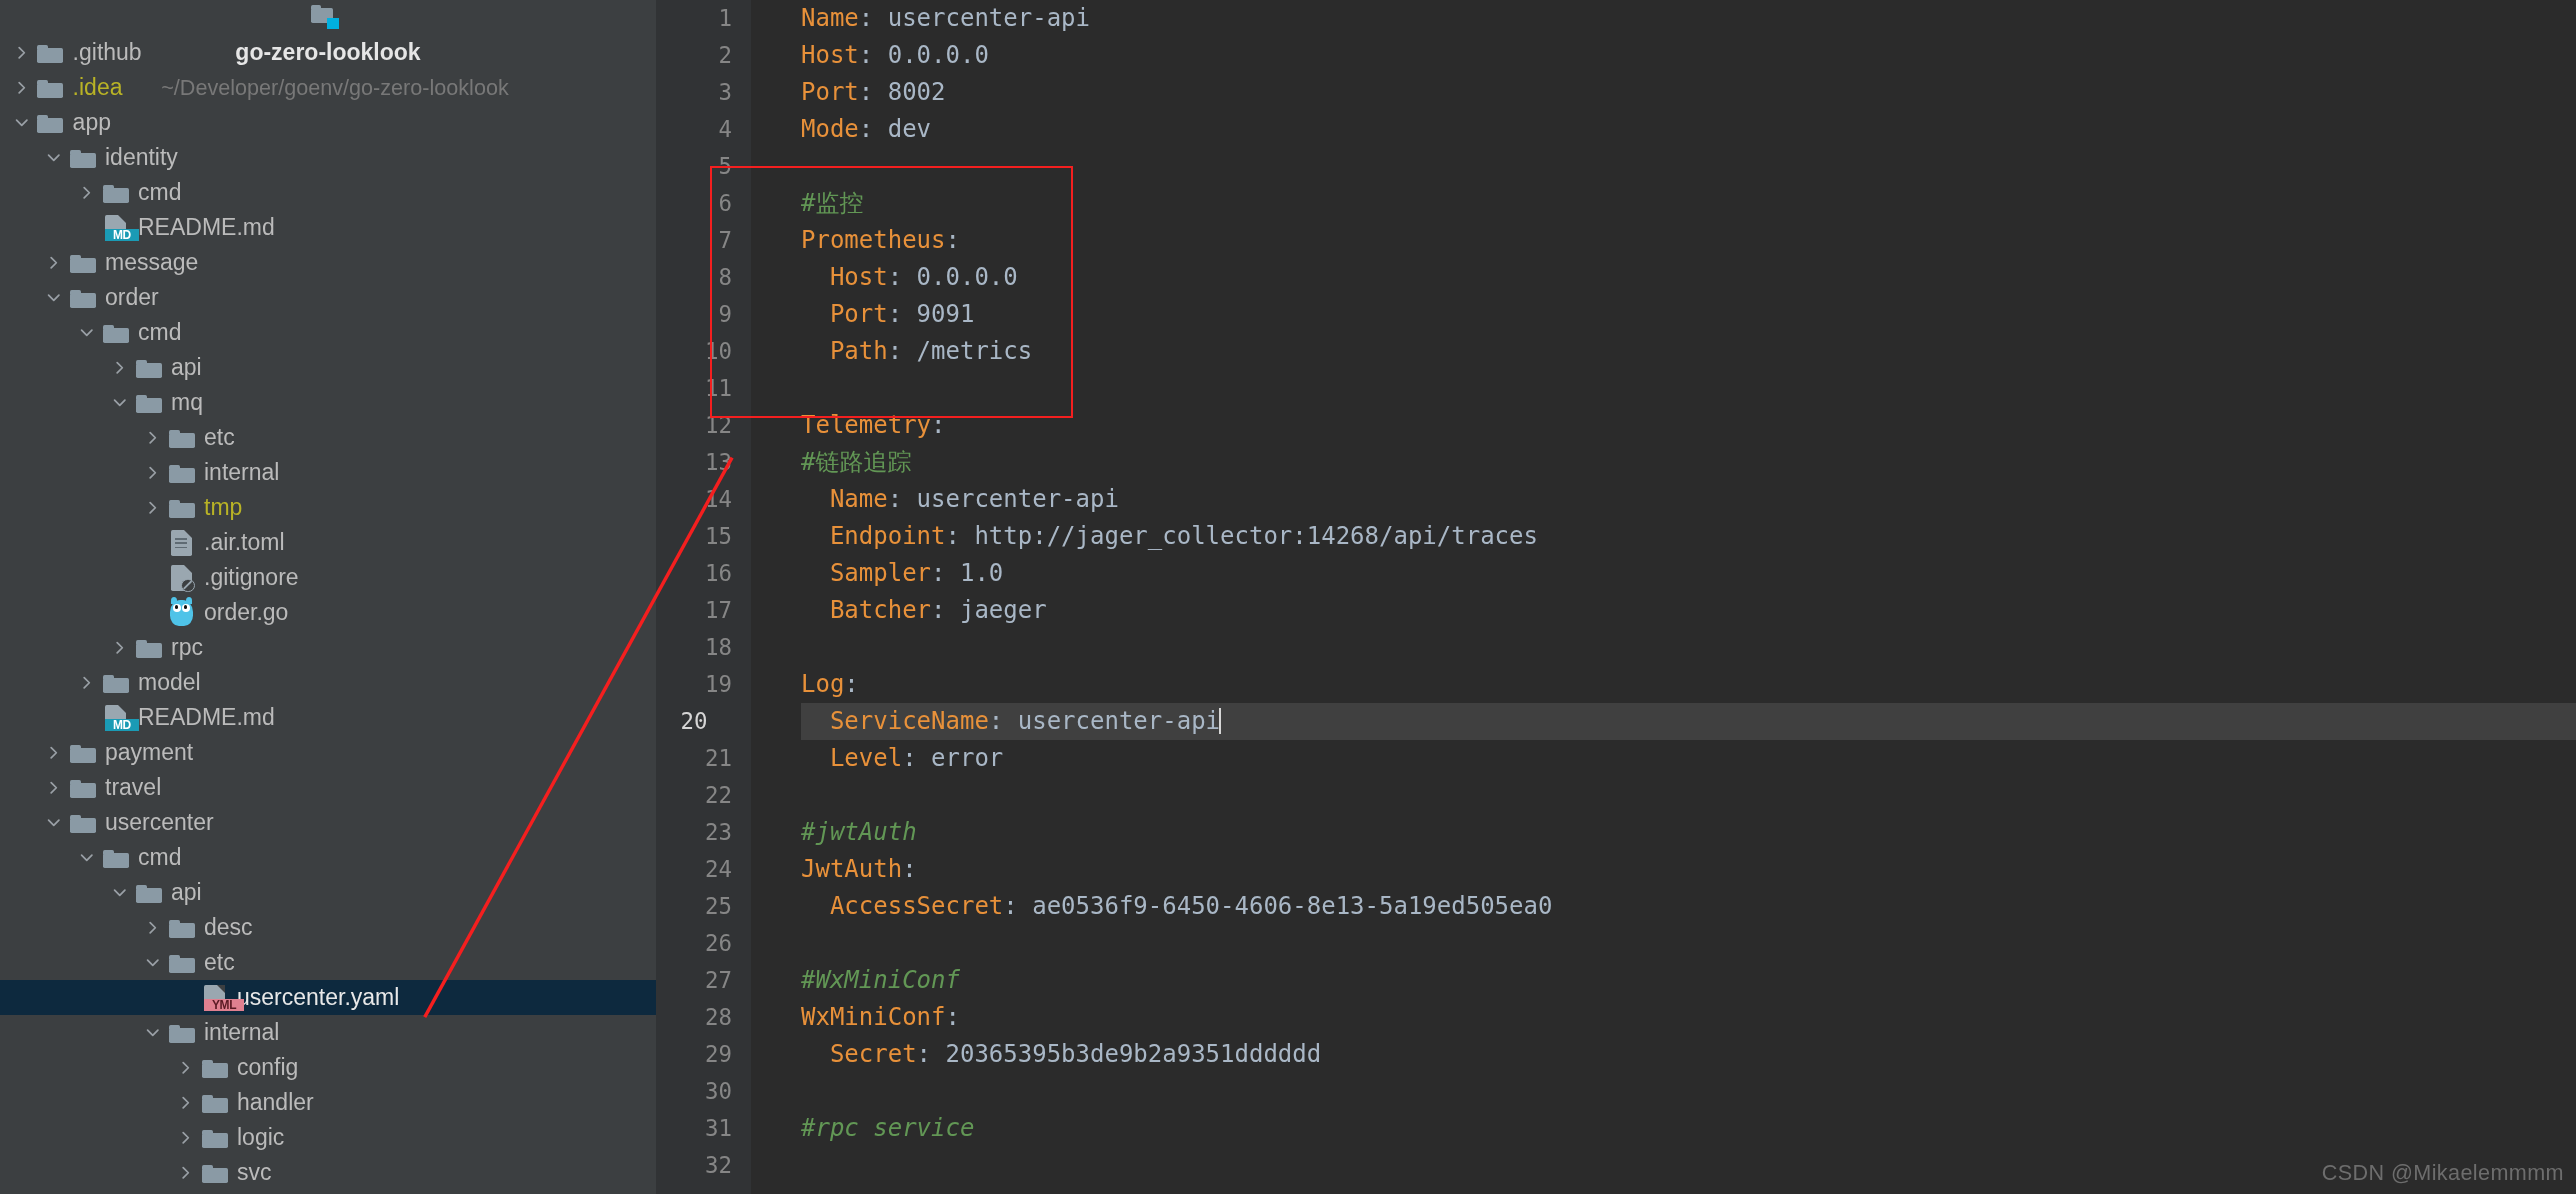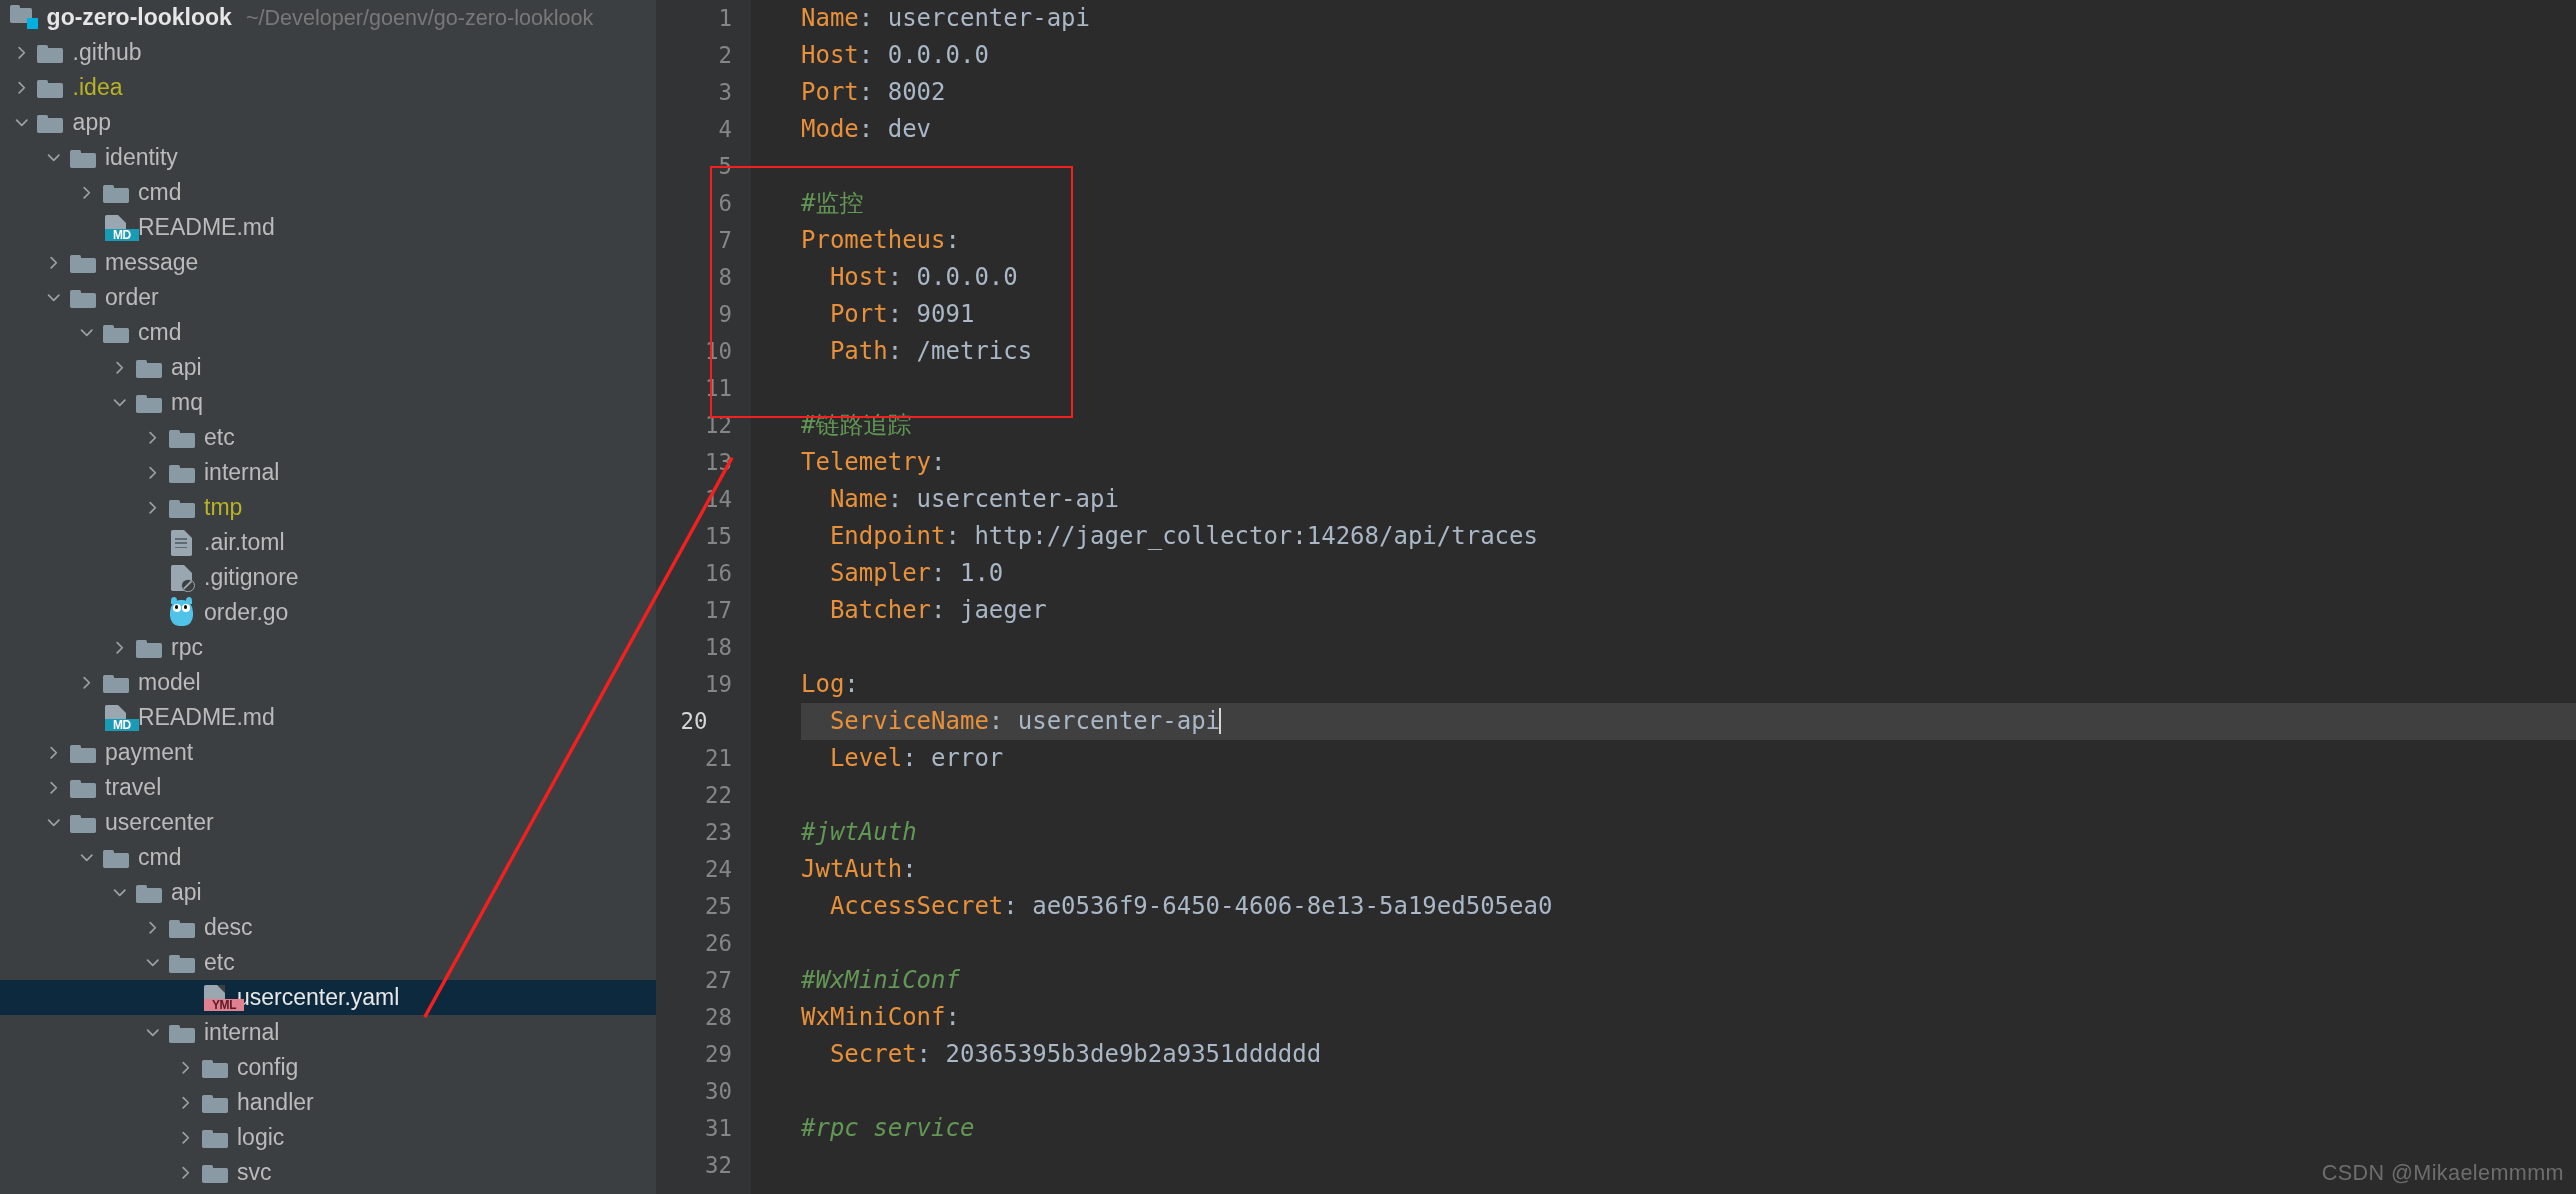--- a/index.html
+++ b/index.html
@@ -36,21 +36,21 @@
     box-sizing: border-box;
     white-space: nowrap;
     color: #bbbbbb;
     font-size: 23px;
     line-height: 35px;
     position: relative;
   }
   .tree-row.selected {
     background: #0d293e;
   }
-  .tree-row.root { font-weight: bold; color: #d9d9d9; }
+  .tree-row.root { font-weight: bold; color: #d9d9d9; flex-direction: column; }
   .indent { display: inline-block; flex: none; }
   .arrow {
     width: 26px; min-width: 26px; height: 35px;
     display: flex; align-items: center; justify-content: center;
     flex: none;
   }
   .arrow svg { display: block; }
   .arrow.empty { }
   .ficon {
     width: 31px; min-width: 31px; height: 35px;
@@ -687,22 +687,22 @@
         <div class="cl"><span class="k">Host</span><span class="p">: </span><span class="v">0.0.0.0</span></div>
         <div class="cl"><span class="k">Port</span><span class="p">: </span><span class="v">8002</span></div>
         <div class="cl"><span class="k">Mode</span><span class="p">: </span><span class="v">dev</span></div>
         <div class="cl">&nbsp;</div>
         <div class="cl"><span class="cz">#监控</span></div>
         <div class="cl"><span class="k">Prometheus</span><span class="p">:</span></div>
         <div class="cl"><span class="k">  Host</span><span class="p">: </span><span class="v">0.0.0.0</span></div>
         <div class="cl"><span class="k">  Port</span><span class="p">: </span><span class="v">9091</span></div>
         <div class="cl"><span class="k">  Path</span><span class="p">: </span><span class="v">/metrics</span></div>
         <div class="cl">&nbsp;</div>
+        <div class="cl"><span class="k">Telemetry</span><span class="p">:</span></div>
         <div class="cl"><span class="cz">#链路追踪</span></div>
-        <div class="cl"><span class="k">Telemetry</span><span class="p">:</span></div>
         <div class="cl"><span class="k">  Name</span><span class="p">: </span><span class="v">usercenter-api</span></div>
         <div class="cl"><span class="k">  Endpoint</span><span class="p">: </span><span class="v">http://jager_collector:14268/api/traces</span></div>
         <div class="cl"><span class="k">  Sampler</span><span class="p">: </span><span class="v">1.0</span></div>
         <div class="cl"><span class="k">  Batcher</span><span class="p">: </span><span class="v">jaeger</span></div>
         <div class="cl">&nbsp;</div>
         <div class="cl"><span class="k">Log</span><span class="p">:</span></div>
         <div class="cl current-line"><span class="k">  ServiceName</span><span class="p">: </span><span class="v">usercenter-api</span><span class="caret"></span></div>
         <div class="cl"><span class="k">  Level</span><span class="p">: </span><span class="v">error</span></div>
         <div class="cl">&nbsp;</div>
         <div class="cl"><span class="c">#jwtAuth</span></div>

